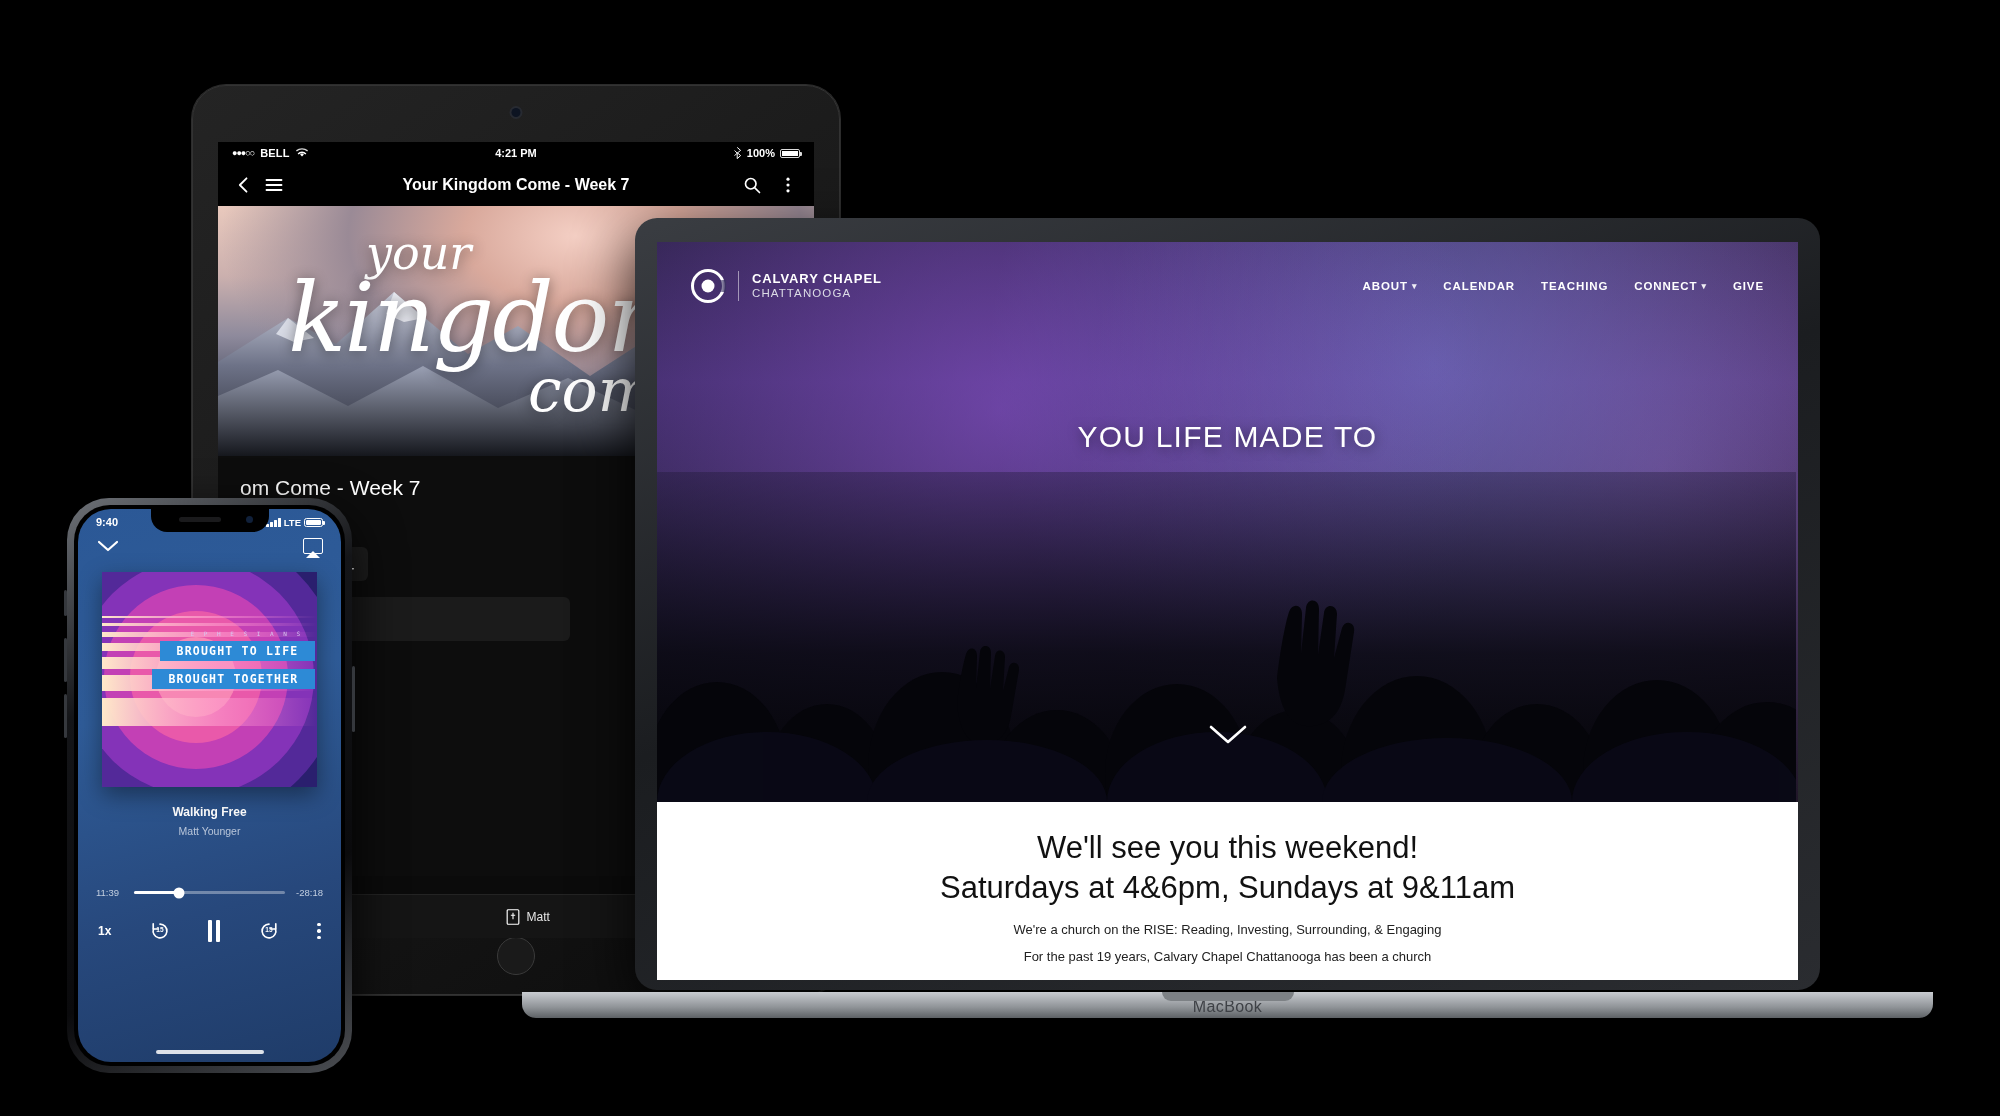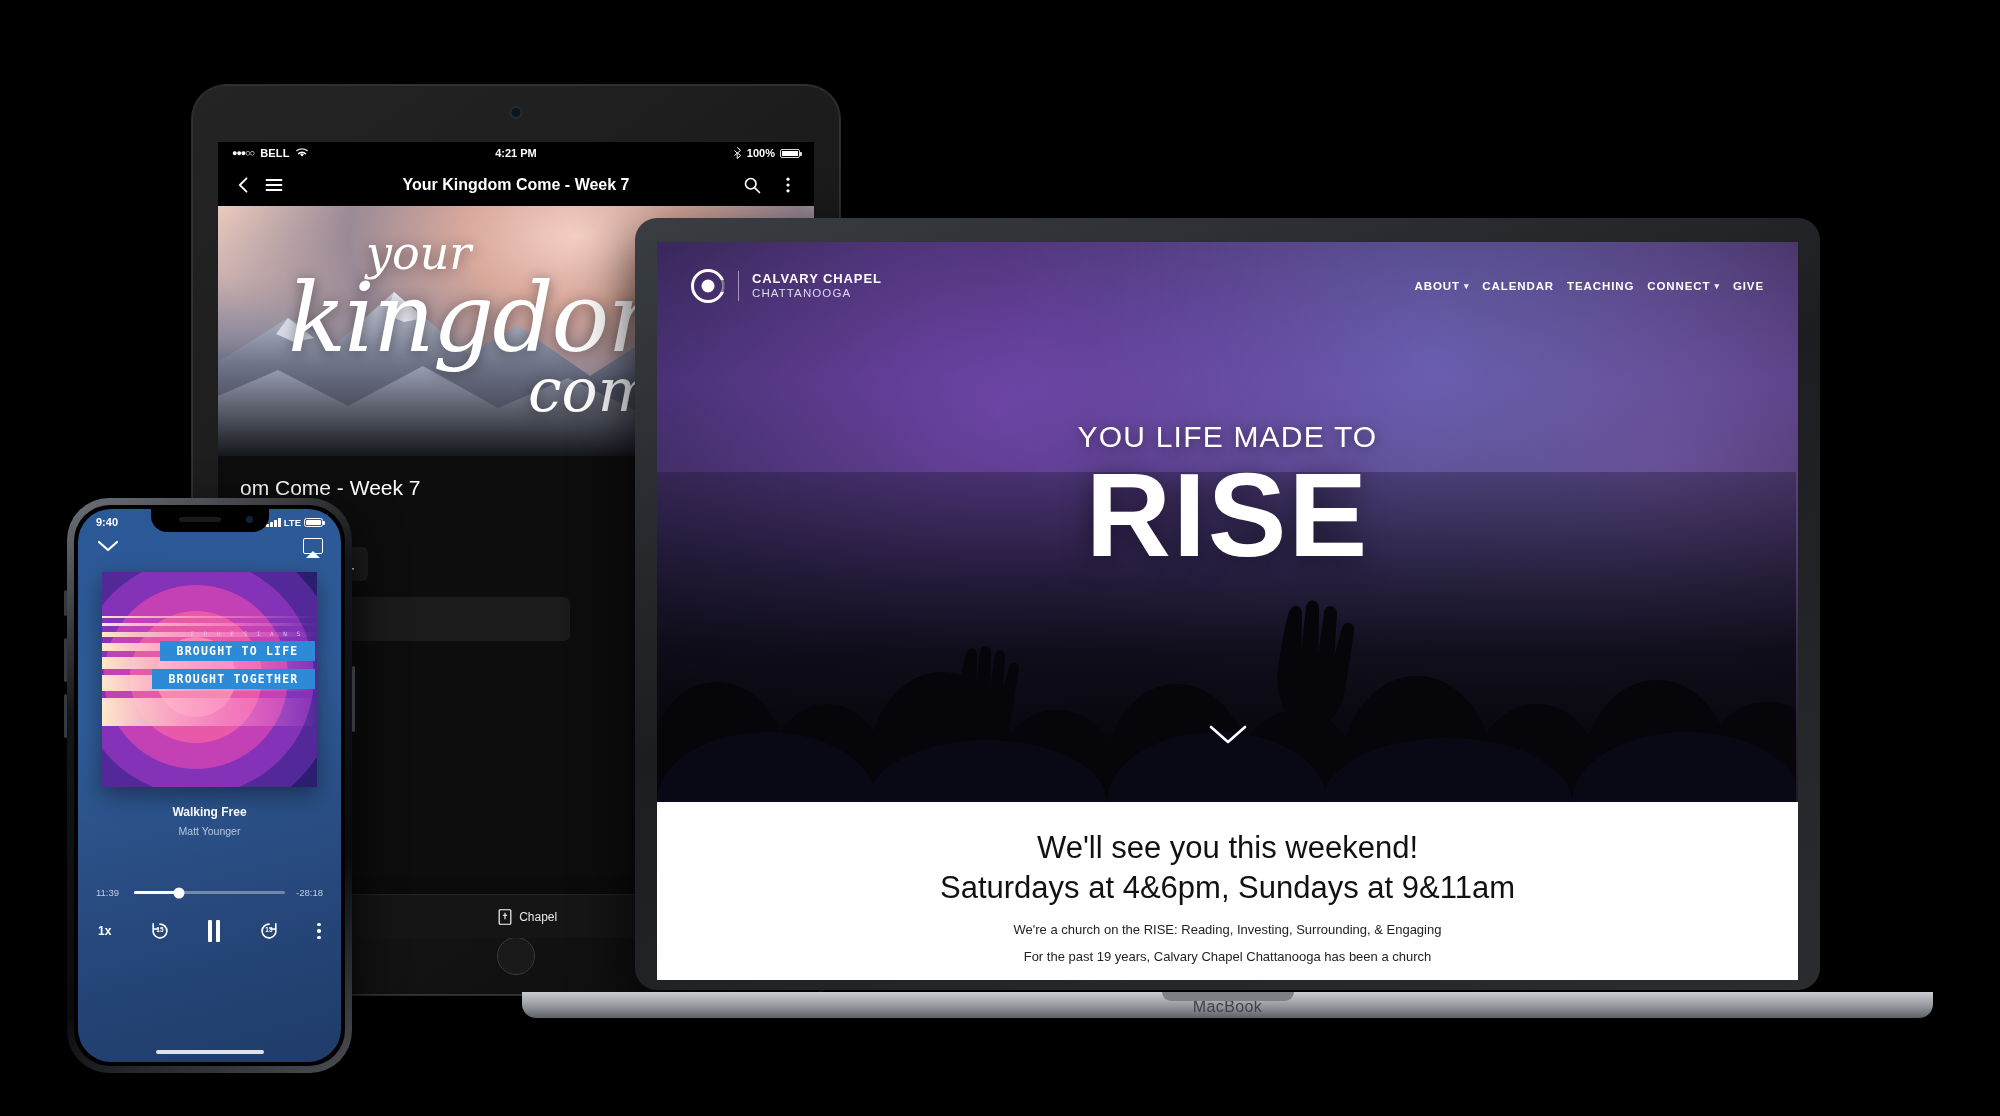--- a/index.html
+++ b/index.html
@@ -136,21 +136,21 @@
     width:13px;height:13px;border-radius:50%;background:#fff;
   }
   .brand .clogo::after{
     content:"";position:absolute;right:-4px;top:8px;width:10px;height:12px;
     background:linear-gradient(90deg, rgba(60,50,100,.0), rgba(60,50,100,.95));
   }
   .brand .divider{width:1px;height:30px;background:rgba(255,255,255,.5);}
   .brand .bt{color:#fff;line-height:1.12;}
   .brand .bt .b1{font-size:13px;font-weight:700;letter-spacing:.9px;}
   .brand .bt .b2{font-size:11.5px;font-weight:400;letter-spacing:1.1px;color:#dcdce6;}
-  .menu{margin-left:auto;display:flex;align-items:center;gap:13px;}
+  .menu{margin-left:auto;display:flex;align-items:center;gap:26px;}
   .menu a{color:#fff;font-size:11.5px;font-weight:700;letter-spacing:.9px;text-decoration:none;display:flex;align-items:center;gap:4px;}
   .chev{font-size:9px;opacity:.9;}
   .hero-center{
     position:absolute;left:0;right:0;top:178px;text-align:center;z-index:4;color:#fff;
   }
   .hero-kicker{font-size:30px;letter-spacing:1.2px;font-weight:400;text-shadow:0 2px 12px rgba(0,0,0,.5);}
   .hero-title{font-size:118px;font-weight:700;letter-spacing:2px;line-height:1;margin-top:2px;text-shadow:0 4px 28px rgba(0,0,0,.55);}
   .hero-btns{display:flex;gap:28px;justify-content:center;margin-top:30px;}
   .hbtn{
     background:rgba(190,190,190,.72);color:#1e1e1e;border:1px solid rgba(255,255,255,.35);
@@ -340,21 +340,21 @@
             <rect x="1.2" y="1.2" width="21.6" height="15" rx="1.6" fill="none" stroke="#fff" stroke-width="1.8"></rect>
             <path d="M7 19h10" stroke="#fff" stroke-width="1.8" stroke-linecap="round"></path>
           </svg>
           <span>Media</span>
         </div>
         <div class="tab">
           <svg width="14" height="16" viewBox="0 0 18 22">
             <rect x="1" y="1" width="16" height="20" rx="1.4" fill="none" stroke="#fff" stroke-width="1.6"></rect>
             <path d="M9 5v9M6 8.5h6" stroke="#fff" stroke-width="1.5"></path>
           </svg>
-          <span>Chapel</span>
+          <span>Matt</span>
         </div>
         <div class="tab">
           <svg width="17" height="16" viewBox="0 0 22 20">
             <rect x="1.2" y="6.5" width="19.6" height="12.3" fill="none" stroke="#fff" stroke-width="1.6"></rect>
             <path d="M1.2 6.5h19.6M11 6.5V19" stroke="#fff" stroke-width="1.6"></path>
             <path d="M11 6.5C8 6.5 6 5.4 6 3.6S8.5 1 11 6.5zM11 6.5c3 0 5-1.1 5-2.9S13.5 1 11 6.5z" fill="none" stroke="#fff" stroke-width="1.4"></path>
           </svg>
           <span>G</span>
         </div>
       </div>
@@ -424,21 +424,20 @@
                 <span class="chev">▾</span>
               </a>
               <a href="#">
                 <span>GIVE</span>
               </a>
             </nav>
           </div>
 
           <div class="hero-center">
             <div class="hero-kicker">YOU LIFE MADE TO</div>
-            <div class="hero-title">RISE</div>
           </div>
 
           <div class="scroll-chev">
             <svg width="40" height="22" viewBox="0 0 40 22">
               <path d="M3 3 20 18 37 3" fill="none" stroke="#fff" stroke-width="2.6" stroke-linecap="round" stroke-linejoin="round"></path>
             </svg>
           </div>
         </div>
 
         <div class="site-white">

